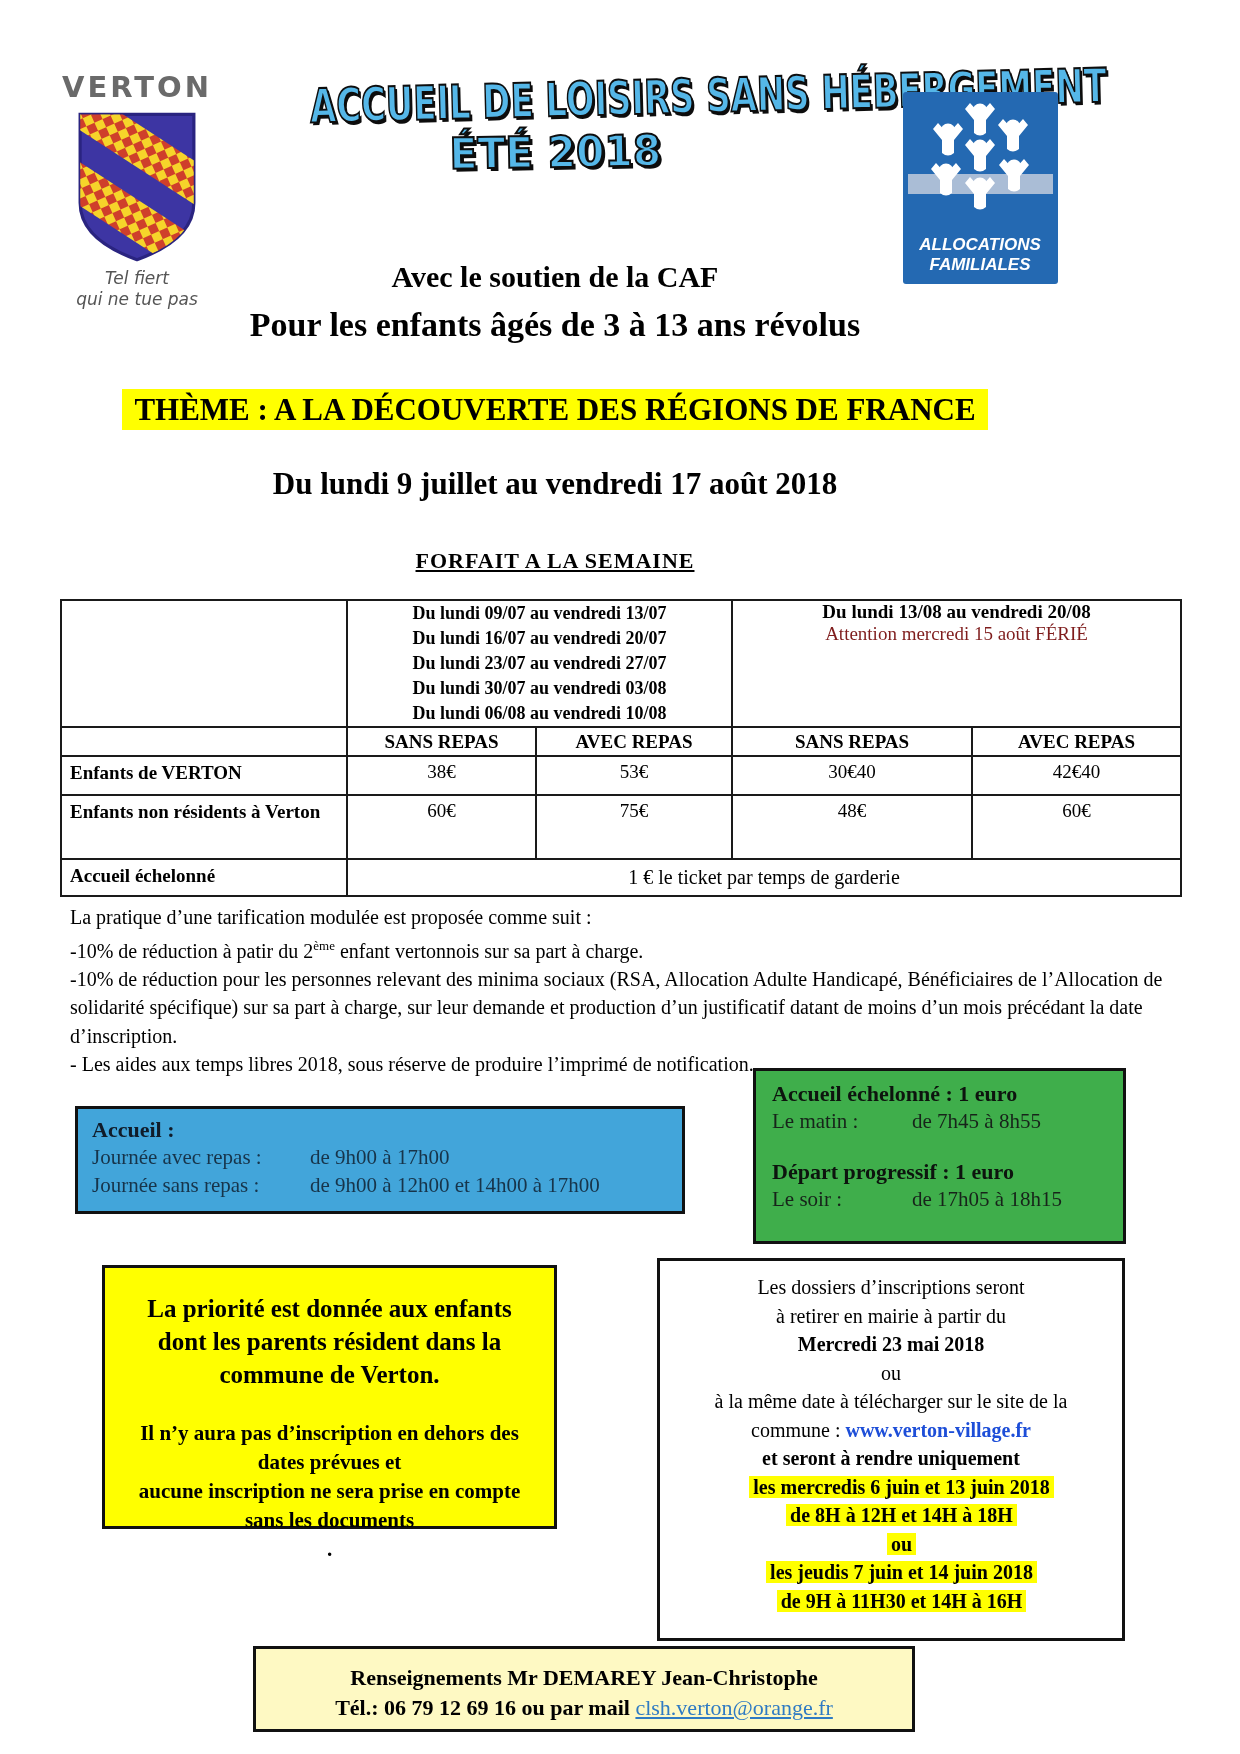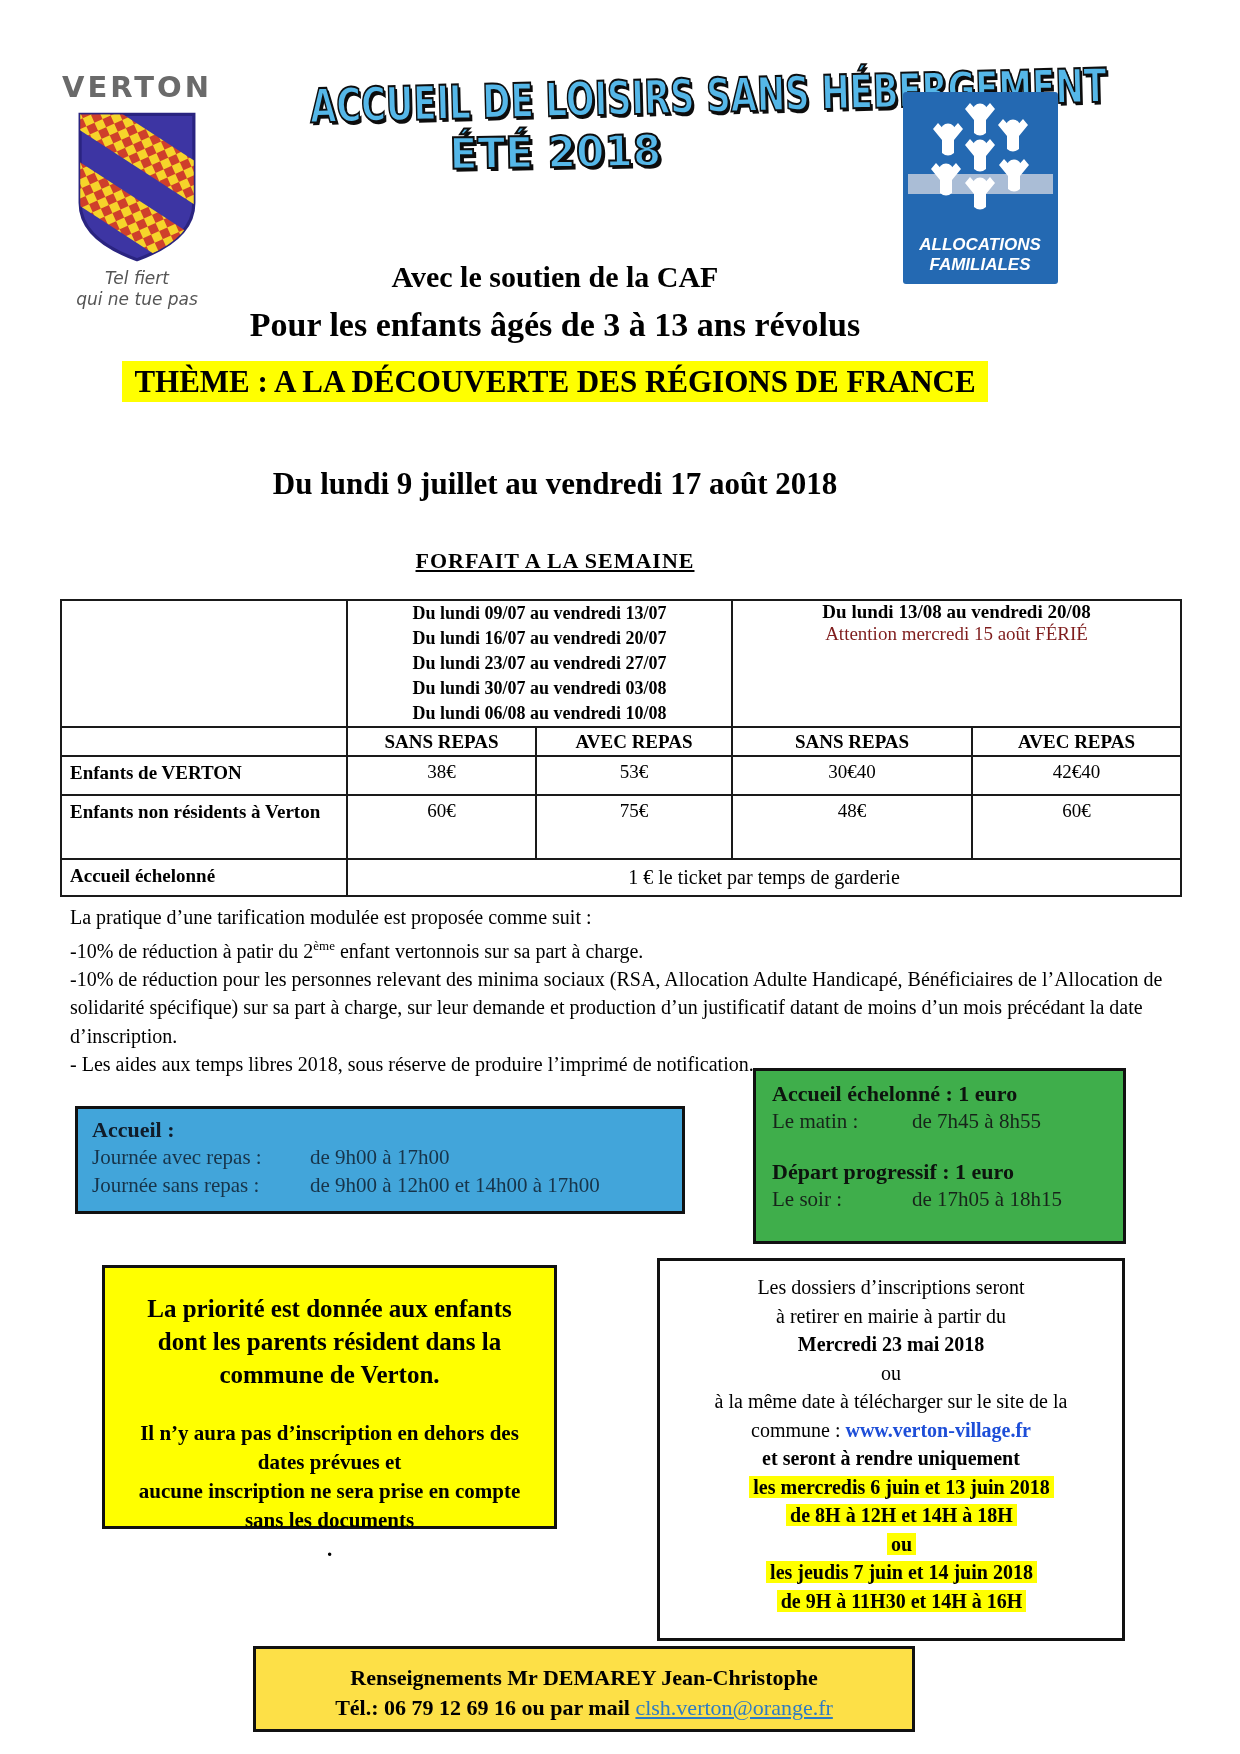--- a/index.html
+++ b/index.html
@@ -20,21 +20,21 @@
             text-shadow:3px 3px 0 #0d0d0d;white-space:nowrap;}
   .wa1{font-size:47px;transform:rotate(-1.5deg) scaleX(0.72);transform-origin:center;}
   .wa2{font-size:43px;margin-top:4px;transform:rotate(-1deg) scaleX(0.95);}
 
   .caf{position:absolute;left:903px;top:92px;width:155px;height:192px;}
 
   
   .center-line{position:absolute;left:0;width:1110px;text-align:center;font-weight:bold;}
   .support{top:260px;font-size:30px;}
   .audience{top:306px;font-size:34px;}
-  .theme-line{top:364px;font-size:31px;}
+  .theme-line{top:392px;font-size:31px;}
   .hl-yellow{background:#ffff00;padding:3px 12px;}
   .dates-line{top:466px;font-size:31px;}
   .forfait{top:548px;font-size:22px;letter-spacing:1px;}
   .forfait span{text-decoration:underline;}
 
   
   .price-table{position:absolute;left:60px;top:599px;width:1120px;border-collapse:collapse;
                table-layout:fixed;}
   .price-table td{border:2px solid #1a1a1a;padding:0;}
   .dates-cell{font-weight:bold;font-size:18px;text-align:center;line-height:25px;
@@ -78,21 +78,21 @@
   .yb-line{white-space:nowrap;}
 
   .white-box{left:657px;top:1258px;width:468px;height:383px;background:#fff;
              padding:12px 8px;text-align:center;}
   .wb-line{font-size:20px;line-height:28.5px;white-space:nowrap;}
   .wb-bold{font-weight:bold;}
   .wb-hl{background:#ffff00;font-weight:bold;padding:0 4px;margin-left:21px;}
   .link{color:#1d4ed8;font-weight:bold;cursor:pointer;}
   .link-light{color:#2f7bc3;text-decoration:underline;font-weight:normal;cursor:pointer;}
 
-  .contact-box{left:253px;top:1646px;width:662px;height:86px;background:#fde047;
+  .contact-box{left:253px;top:1646px;width:662px;height:86px;background:#fef9c3;
                text-align:center;padding-top:14px;}
   .ct-line{font-weight:bold;font-size:22px;line-height:30px;}
 </style>
 </head>
 <body>
 
 <div class="page">
 
   <div class="verton">
     <div class="verton-name">VERTON</div>

